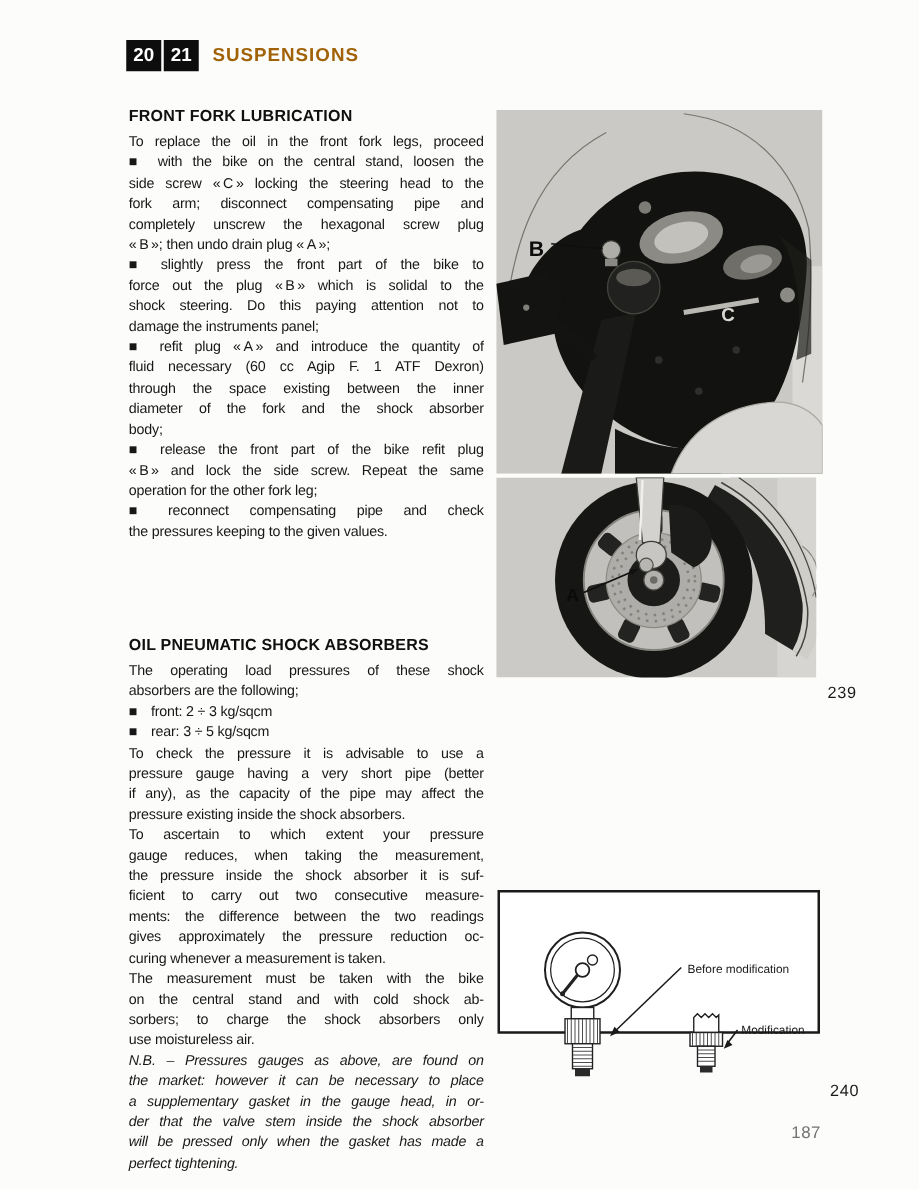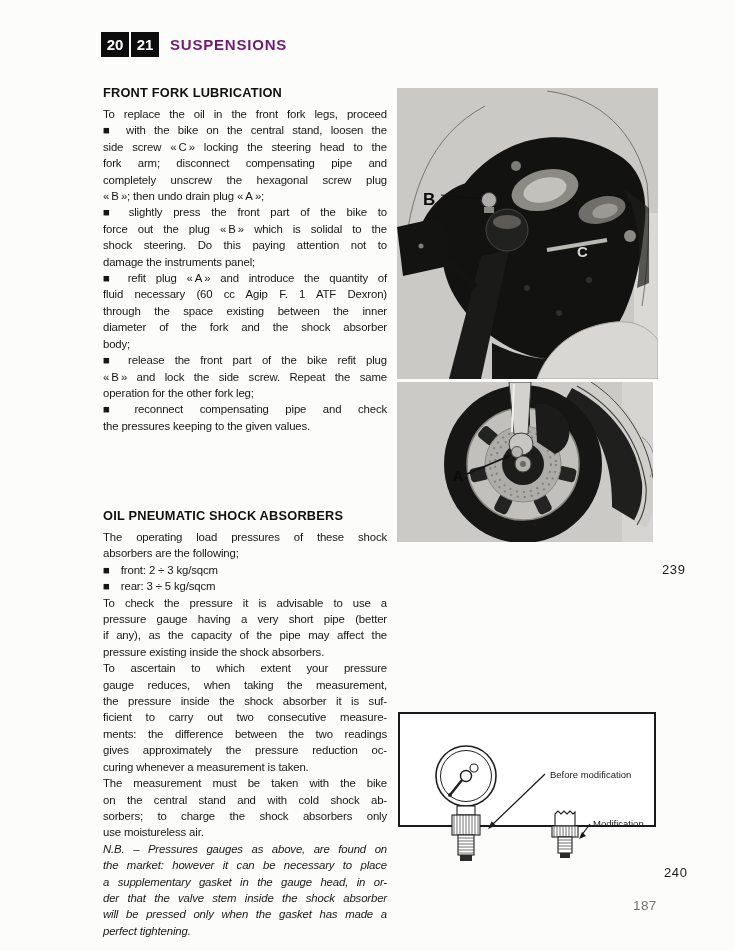--- a/index.html
+++ b/index.html
@@ -10,21 +10,21 @@
   }
   .badge{
     position:absolute;top:32px;width:28px;height:25px;
     background:#0d0d0d;color:#fff;font-weight:bold;font-size:15px;
     display:flex;align-items:center;justify-content:center;letter-spacing:0;
   }
   .badge-left{left:101px;}
   .badge-right{left:131px;}
   .app-title{
     position:absolute;left:170px;top:36px;
-    font-size:15px;font-weight:bold;letter-spacing:0.8px;color:#701a75;
+    font-size:15px;font-weight:bold;letter-spacing:0.8px;color:#a16207;
   }
   .textcol{position:absolute;left:103px;width:284px;}
   .tc1{top:85px;}
   .tc2{top:488px;margin-top:20px;}
   .textcol h3{
     margin:0 0 6px 0;font-size:12.8px;font-weight:bold;
     letter-spacing:0.2px;color:#101010;
   }
   .block{margin:0;}
   .line{
@@ -32,21 +32,21 @@
     white-space:nowrap;color:#171717;
   }
   .line.j{text-align:justify;text-align-last:justify;}
   .nb .line{font-style:italic;}
   .photo{position:absolute;}
   .photo1{left:397px;top:88px;}
   .photo2{left:397px;top:382px;}
   .fig-num{
     position:absolute;font-size:13px;letter-spacing:0.6px;color:#1a1a1a;
   }
-  .fig-239{left:662px;top:546px;margin-top:16px;}
+  .fig-239{left:662px;top:546px;}
   .fig-240{left:664px;top:865px;}
   .page-num{
     position:absolute;left:633px;top:898px;font-size:13.5px;
     letter-spacing:0.4px;color:#737373;text-align:right;
   }
   .diagram{
     position:absolute;left:398px;top:712px;width:258px;height:115px;
     border:2px solid #1a1a1a;background:#ffffff;box-sizing:border-box;
   }
   svg text.photo-label{font-family:"Liberation Sans",sans-serif;font-weight:bold;}

